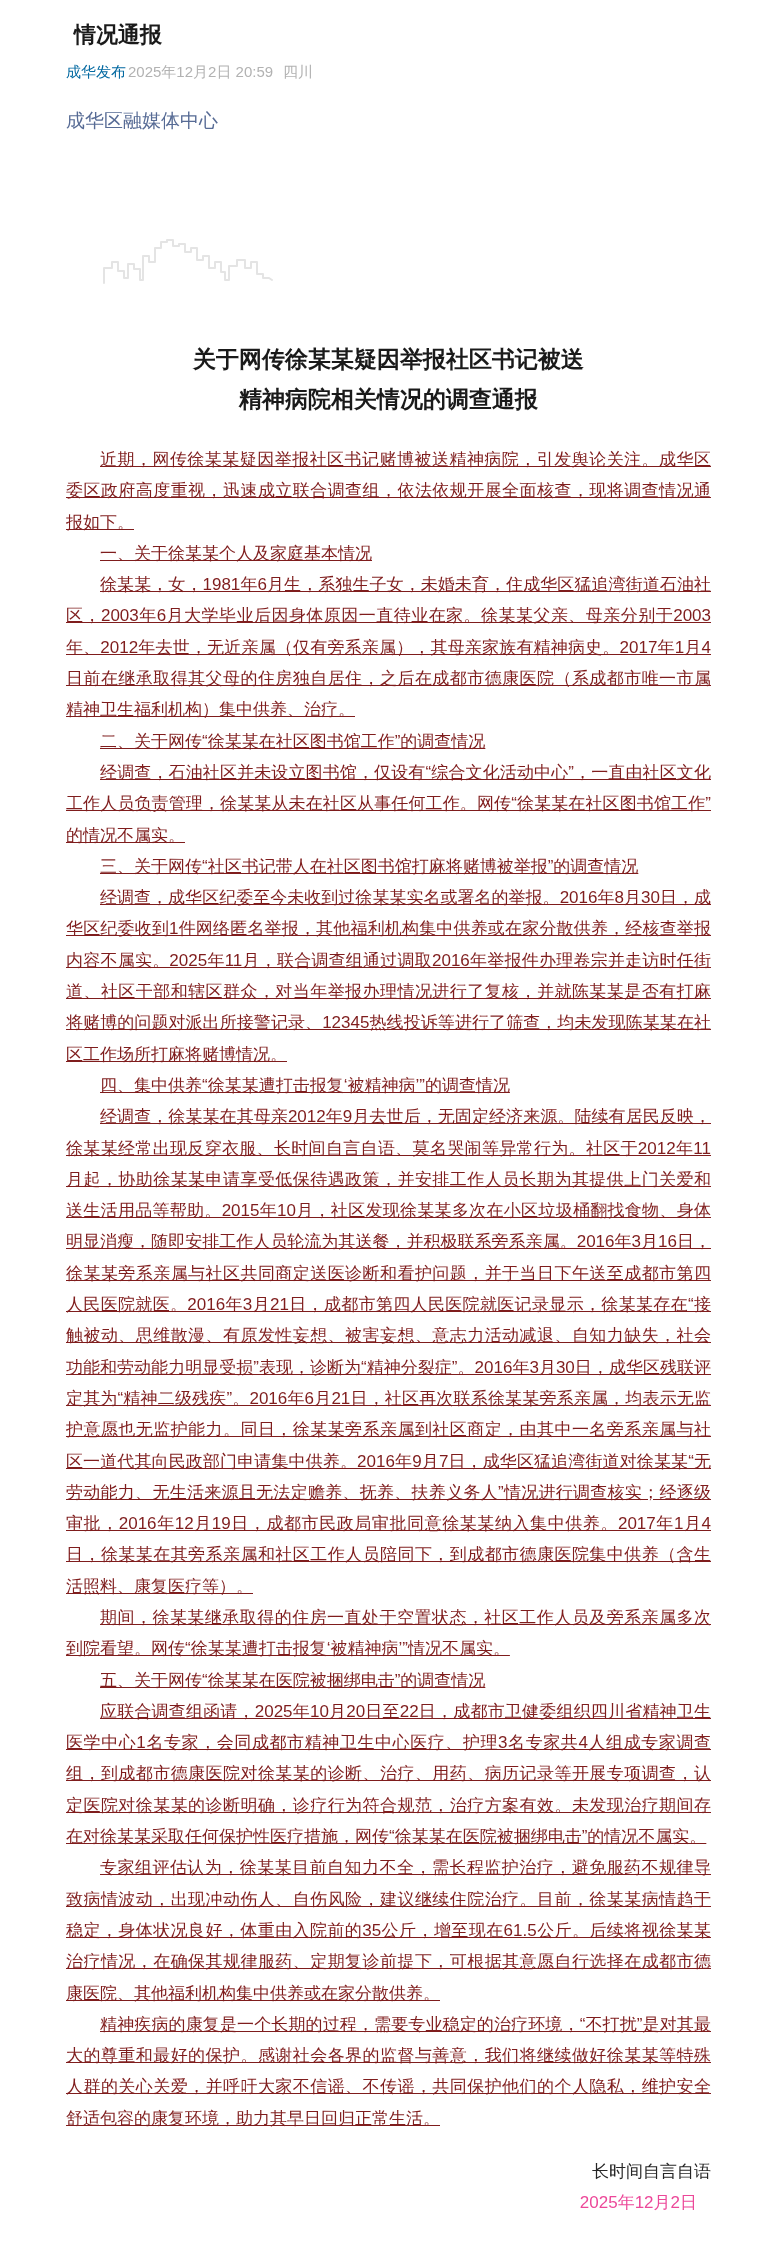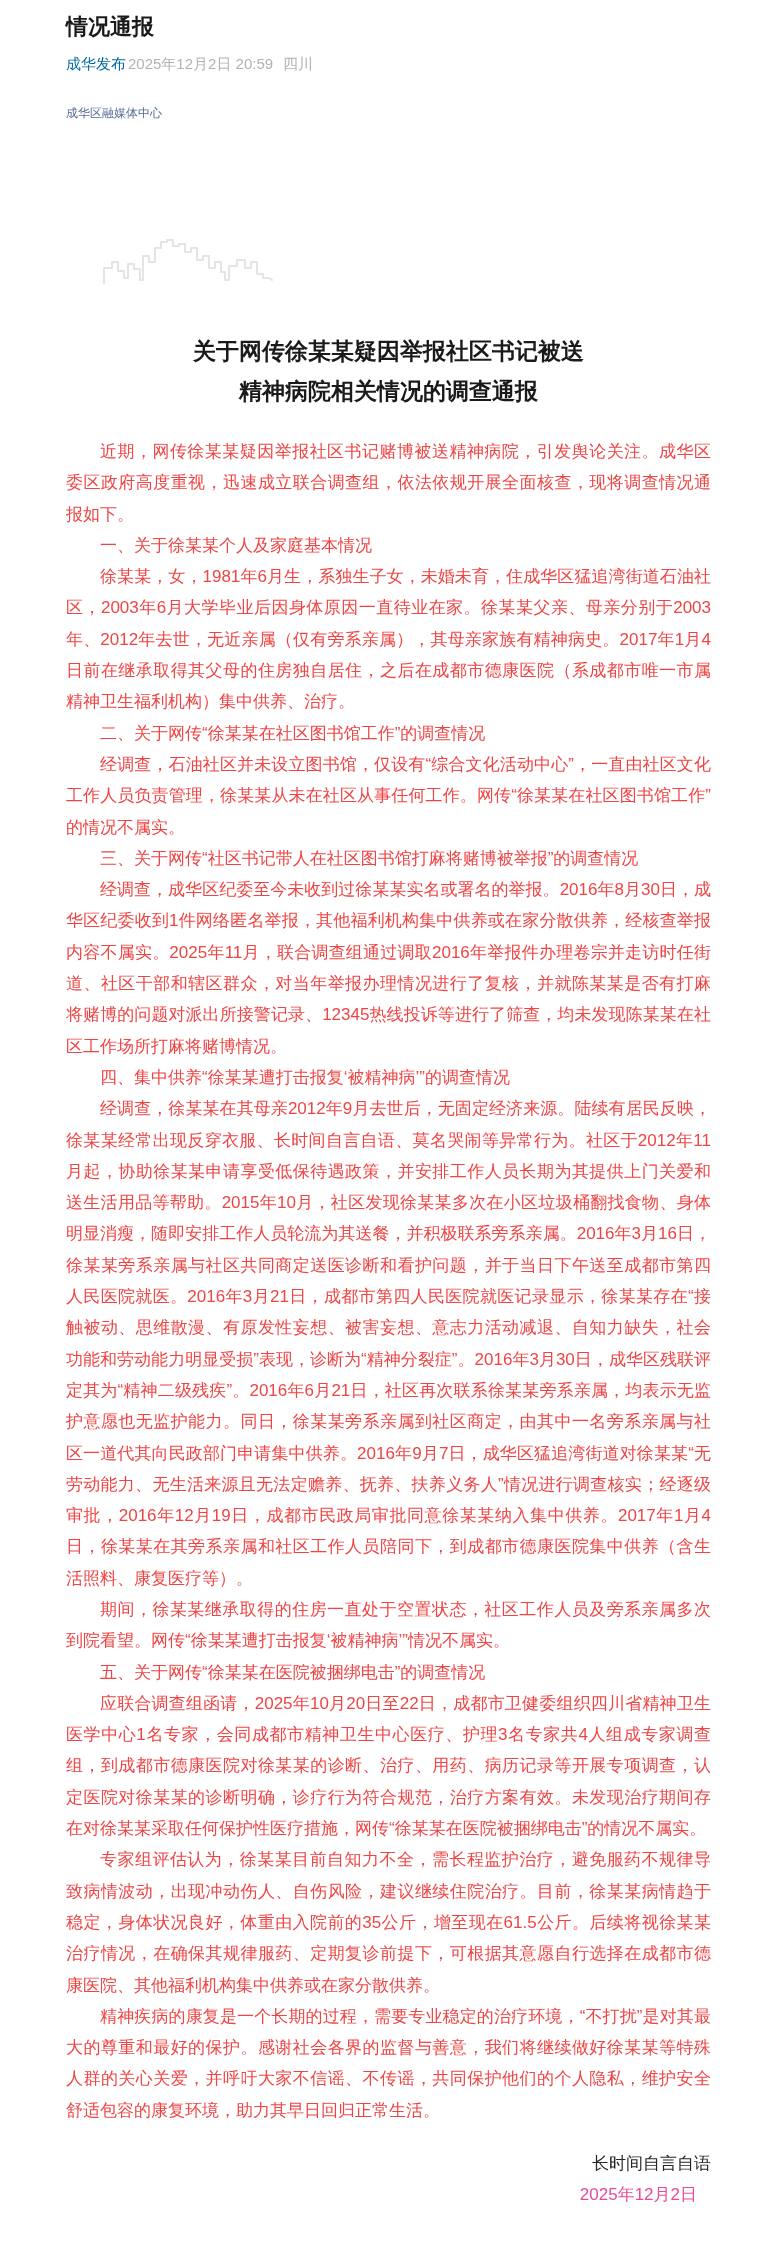--- a/index.html
+++ b/index.html
@@ -6,39 +6,39 @@
   .page{
     position:relative;
     width:777px;
     height:2242px;
     background:#ffffff;
     overflow:hidden;
     font-family:"Liberation Sans","DejaVu Sans",sans-serif;
   }
   .content{padding:0 66px;}
   .article-title{
-    margin:0;
+    margin:8px;
     padding-top:12px;
     font-size:22px;
     line-height:30px;
     font-weight:700;
     color:#1a1a1a;
   }
   .meta{
     margin-top:11px;
     font-size:15px;
     line-height:21px;
     white-space:nowrap;
   }
   .account{color:#0369a1;margin-right:2px;cursor:pointer;}
   .pubdate{color:#b2b2b2;margin-right:10px;}
   .region{color:#b2b2b2;}
   .media-center{
     margin-top:27px;
-    font-size:12px;
+    font-size:19px;
     line-height:24px;
     color:#576b95;
     cursor:pointer;
     display:inline-block;
   }
   .skyline{
     position:absolute;
     left:103px;
     top:238px;
     width:171px;
@@ -49,22 +49,23 @@
     text-align:center;
     font-size:23px;
     line-height:40px;
     font-weight:700;
     color:#1a1a1a;
   }
   .article{
     margin-top:25px;
     font-size:17px;
     line-height:31.3px;
-    color:#ef4444;
+    color:#7f1d1d;
     text-align:justify;
+    text-decoration:underline;
   }
   .article p{
     margin:0;
     text-indent:2em;
   }
   .signature{
     margin-top:22px;
     font-size:17px;
     line-height:31.3px;
     color:#262626;

